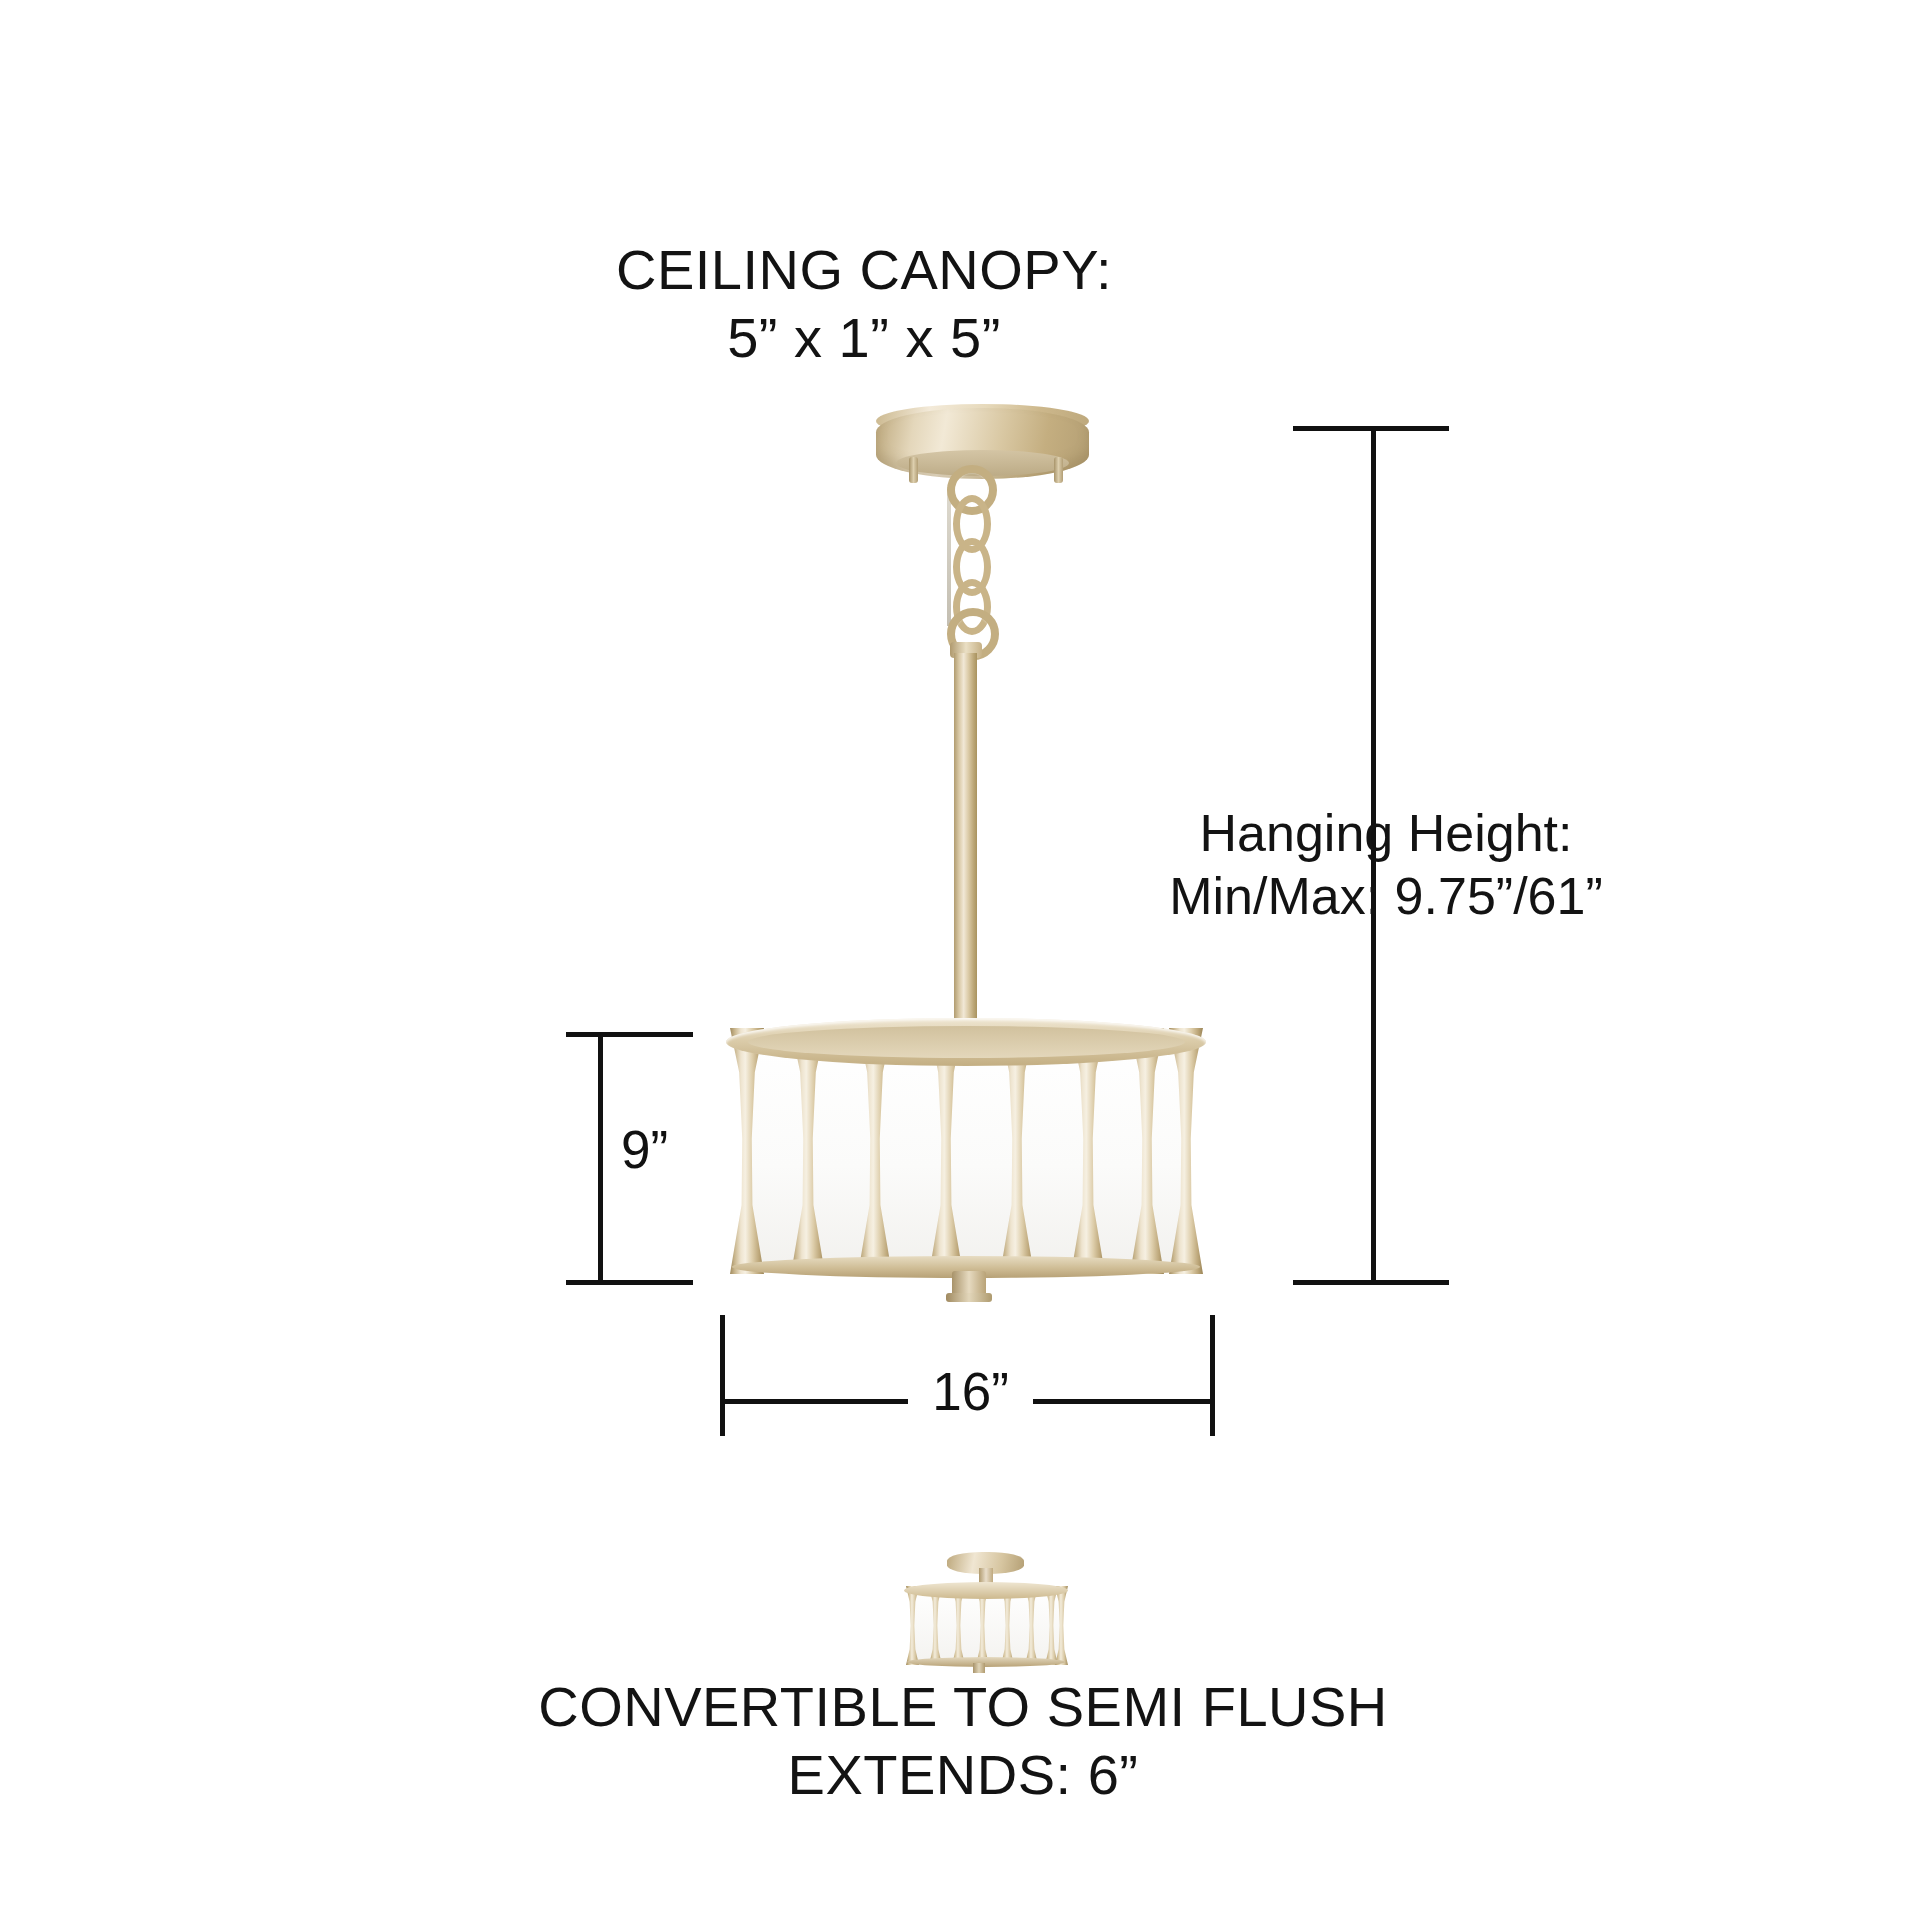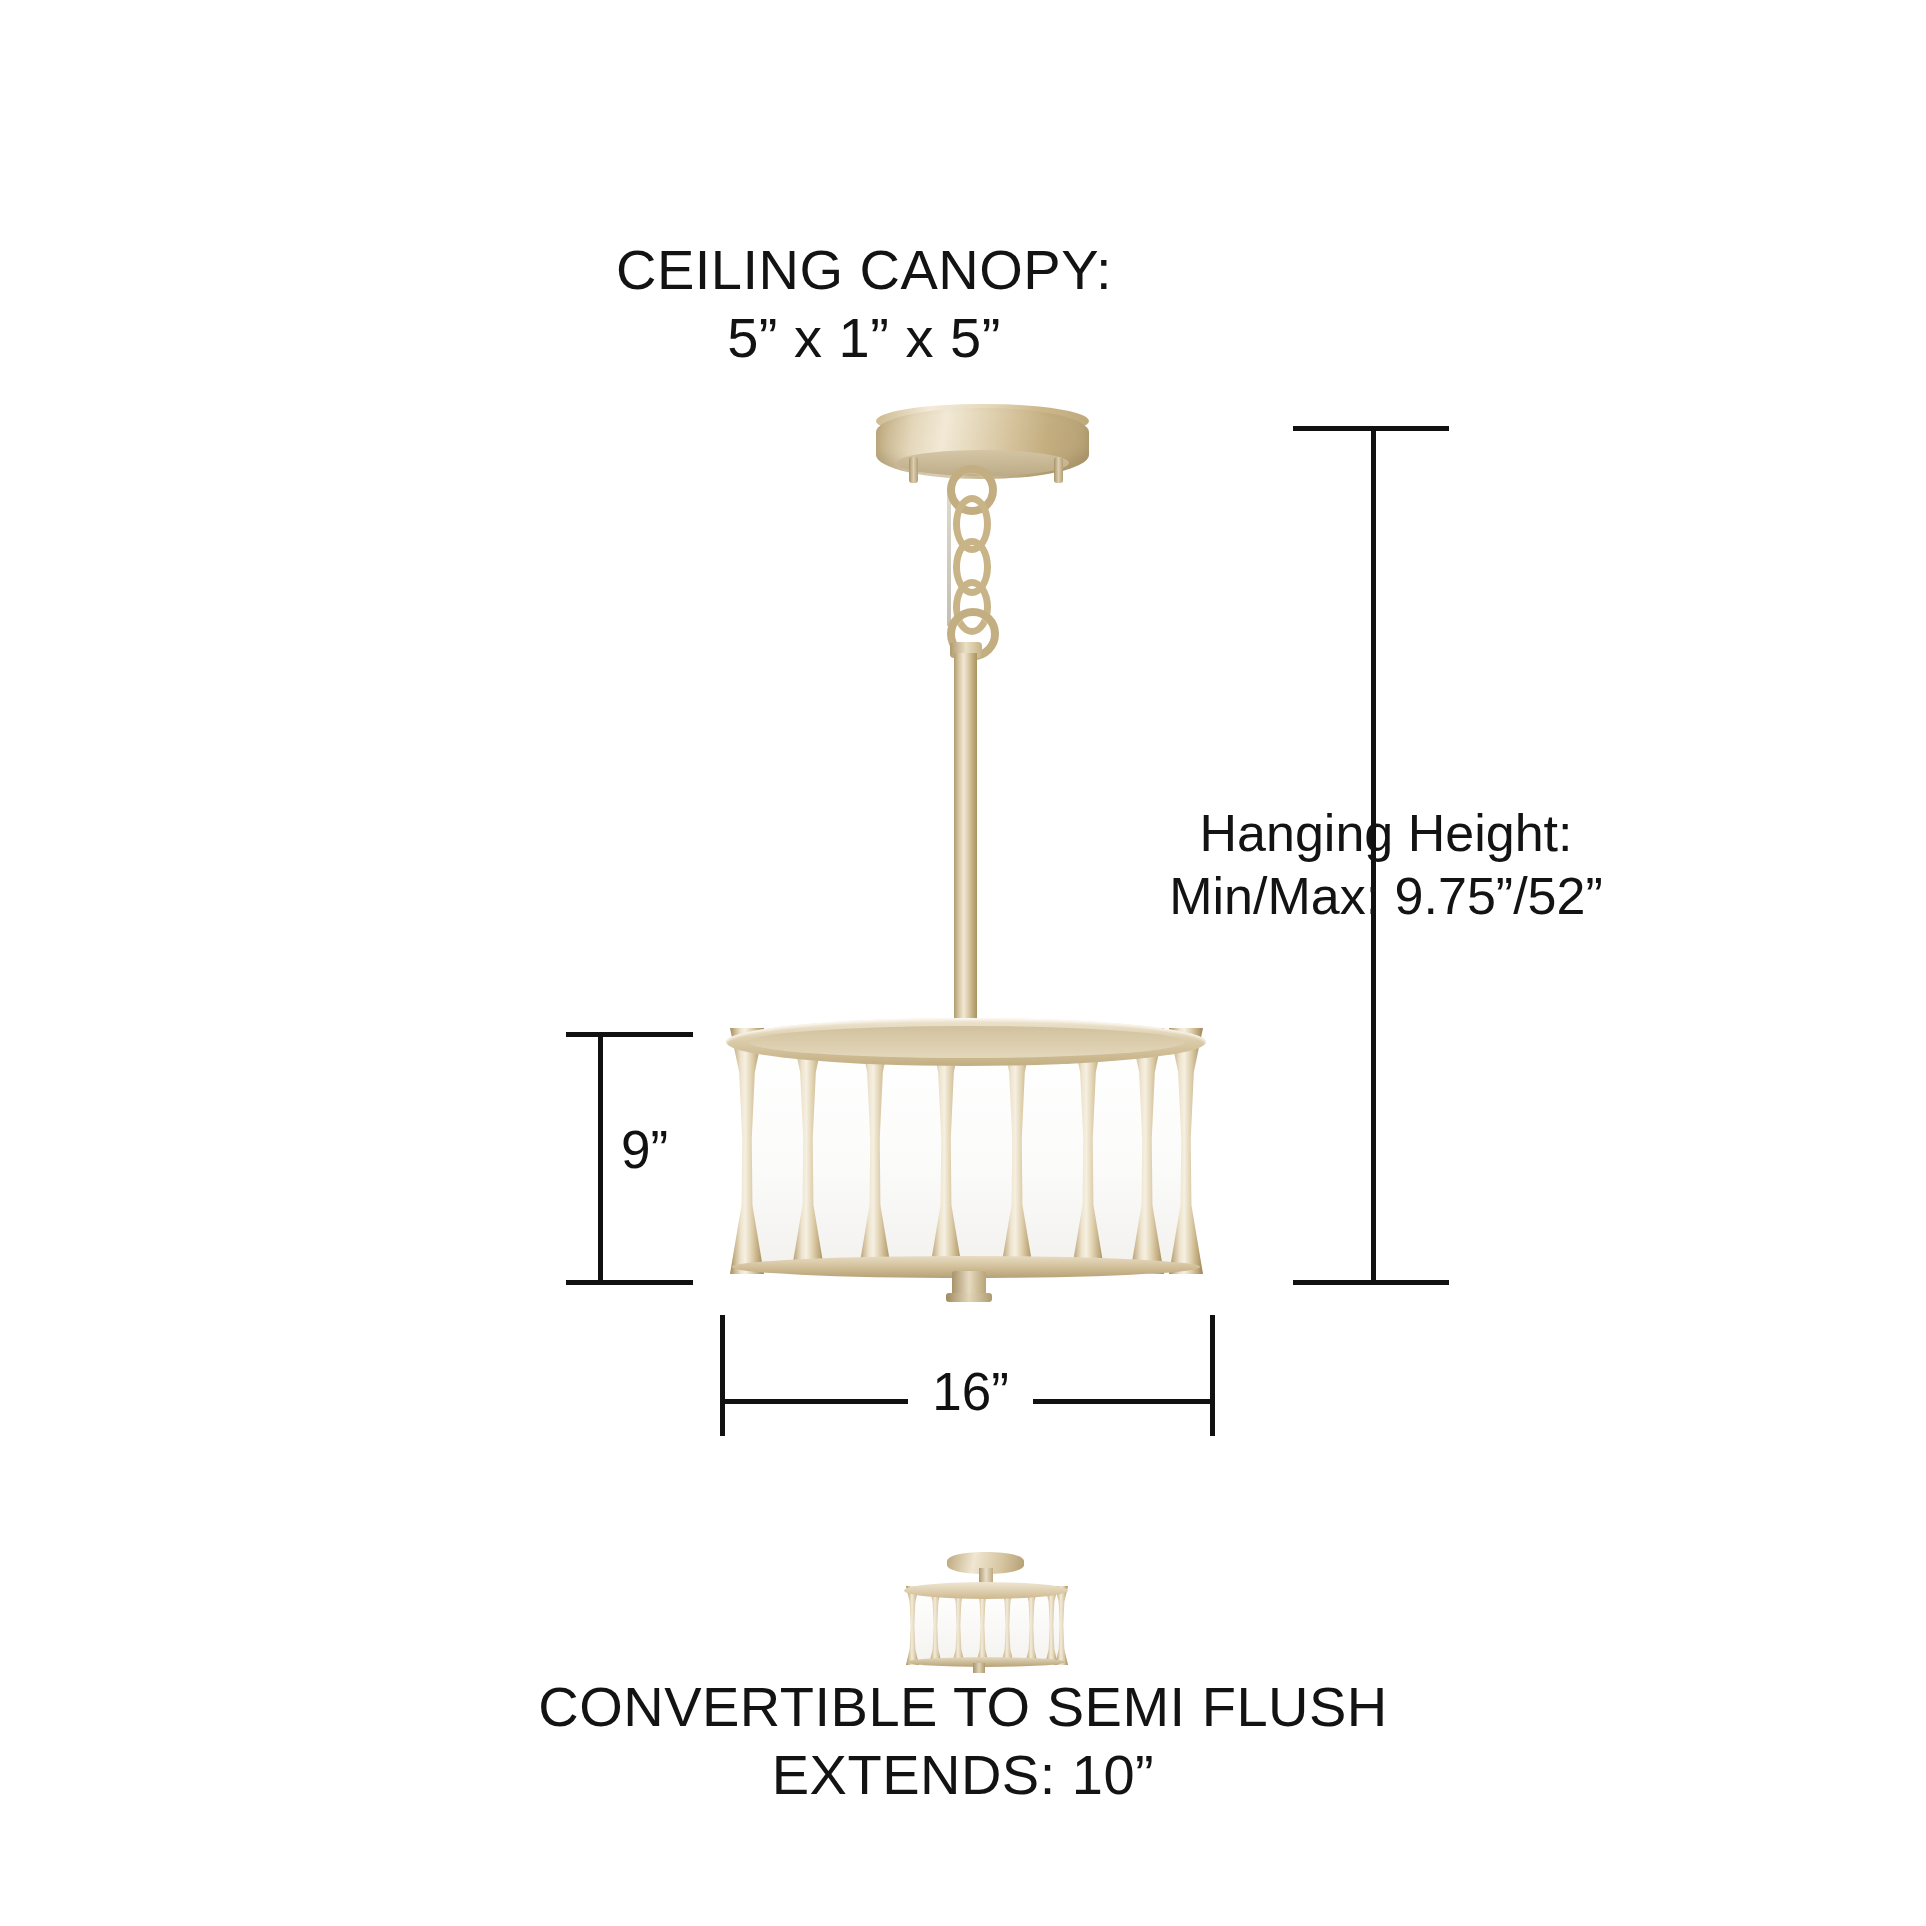--- a/index.html
+++ b/index.html
@@ -311,21 +311,21 @@
       <div class="shade-bottom-rim"></div>
       <div class="finial"></div>
       <div class="finial-cap"></div>
     </div>
   </div>
 
   <div class="rule-h" style="left:1293px; top:426px;  width:156px;"></div>
   <div class="rule-v" style="left:1371px; top:426px;  height:859px;"></div>
   <div class="rule-h" style="left:1293px; top:1280px; width:156px;"></div>
   <div class="txt" id="hanging-label">Hanging Height:
-Min/Max: 9.75”/52”</div>
+Min/Max: 9.75”/61”</div>
 
   <div class="rule-h" style="left:566px; top:1032px; width:127px;"></div>
   <div class="rule-v" style="left:598px; top:1032px; height:253px;"></div>
   <div class="rule-h" style="left:566px; top:1280px; width:127px;"></div>
   <div class="dim-text" id="dim-9-text">9”</div>
 
   <div class="rule-v" style="left:720px;  top:1315px; height:121px;"></div>
   <div class="rule-v" style="left:1210px; top:1315px; height:121px;"></div>
   <div class="rule-h" style="left:720px;  top:1399px; width:188px;"></div>
   <div class="rule-h" style="left:1033px; top:1399px; width:182px;"></div>
@@ -344,16 +344,16 @@
       <div class="sf-rib" style="left:121px;"></div>
       <div class="sf-rib" style="left:141px;"></div>
       <div class="sf-rib" style="left:151px;"></div>
       <div class="sf-top"></div>
       <div class="sf-bot"></div>
     </div>
     <div class="sf-finial"></div>
   </div>
 
   <div class="txt" id="bottom-caption">CONVERTIBLE TO SEMI FLUSH
-EXTENDS: 10”</div>
+EXTENDS: 6”</div>
 
 </div>
 
 
 </body></html>

